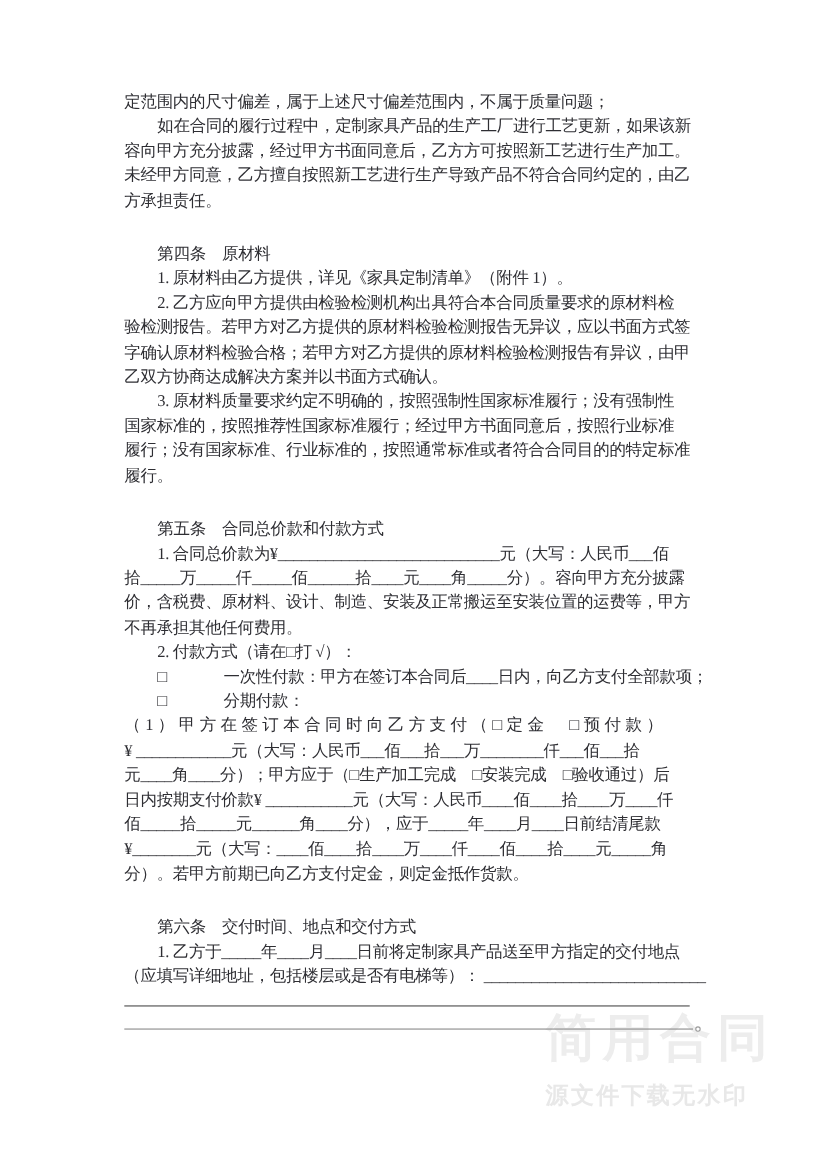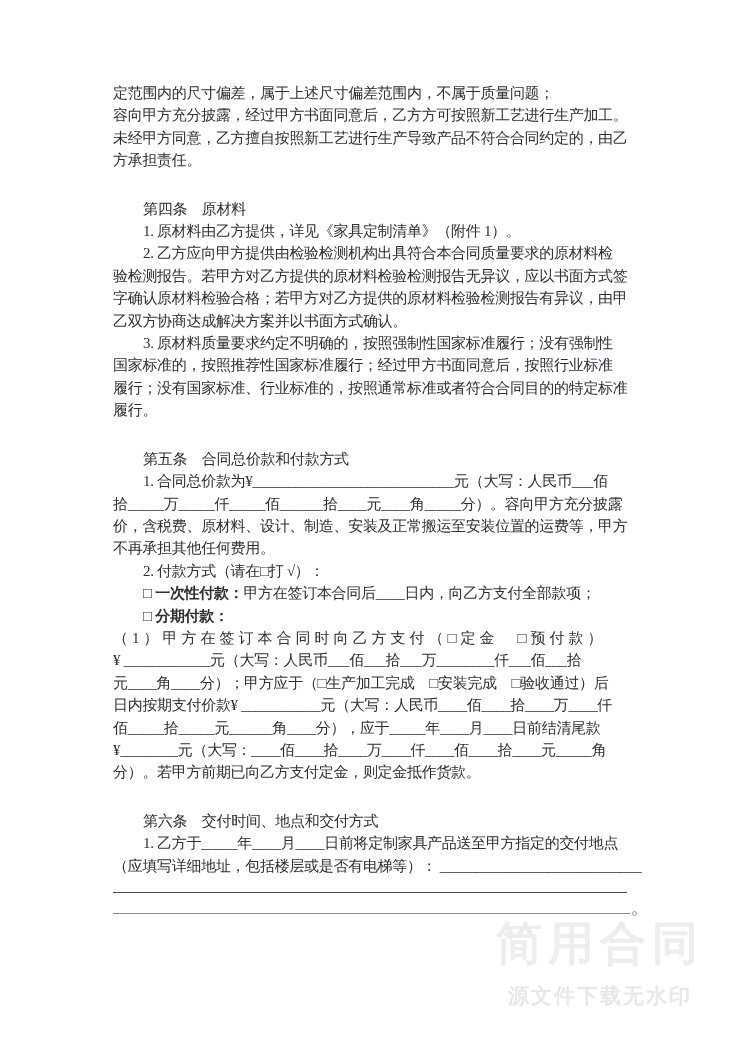--- a/index.html
+++ b/index.html
@@ -19,58 +19,59 @@
     top: 82px;
     width: 517px;
     font-size: 15px;
     line-height: 22.4px;
     letter-spacing: -0.3px;
     z-index: 1;
   }
   .line { white-space: pre; }
   .line.indent { padding-left: 30px; }
   .line.spread { letter-spacing: 4px; }
-  .bold { font-weight: bold; }
+  .bold { font-weight: normal; margin-left: 48px; }
   .gap { height: 26px; }
   .rule { position: relative; height: 2px; width: 517px; }
   .rule.dark { margin-top: 14px; border-bottom: 1.6px solid #4a4a4a; width: 514px; }
   .rule.light { margin-top: 19px; border-bottom: 1px solid #8a8a8a; }
   .rule-mark {
     position: absolute;
     right: -7px;
     bottom: -3px;
     width: 5px;
     height: 5px;
     border: 1px solid #9a9a9a;
     border-radius: 50%;
     background: #ffffff;
   }
   .watermark {
     position: absolute;
     right: 38px;
     top: 913px;
-    text-align: center;
+    text-align: left;
     font-family: "Liberation Sans", "DejaVu Sans", sans-serif;
     font-weight: bold;
     z-index: 0;
     user-select: none;
   }
   .wm-title { font-size: 46px; letter-spacing: 6px; color: #ededed; }
   .wm-sub { font-size: 21px; letter-spacing: 2px; color: #e8e8e8; margin-top: 7px; }
 </style>
 </head>
 <body>
 
 <div class="page">
   <div class="watermark">
     <div class="wm-title">简用合同</div>
     <div class="wm-sub">源文件下载无水印</div>
   </div>
   <div class="doc">
       <div class="line"><span>定范围内的尺寸偏差，属于上述尺寸偏差范围内，不属于质量问题；</span></div>
+      <div class="line indent"><span>如在合同的履行过程中，定制家具产品的生产工厂进行工艺更新，如果该新</span></div>
       <div class="line"><span>容向甲方充分披露，经过甲方书面同意后，乙方方可按照新工艺进行生产加工。</span></div>
       <div class="line"><span>未经甲方同意，乙方擅自按照新工艺进行生产导致产品不符合合同约定的，由乙</span></div>
       <div class="line"><span>方承担责任。</span></div>
       <div class="gap"></div>
       <div class="line indent"><span>第四条　原材料</span></div>
       <div class="line indent"><span>1. 原材料由乙方提供，详见《家具定制清单》（附件 1）。</span></div>
       <div class="line indent"><span>2. 乙方应向甲方提供由检验检测机构出具符合本合同质量要求的原材料检</span></div>
       <div class="line"><span>验检测报告。若甲方对乙方提供的原材料检验检测报告无异议，应以书面方式签</span></div>
       <div class="line"><span>字确认原材料检验合格；若甲方对乙方提供的原材料检验检测报告有异议，由甲</span></div>
       <div class="line"><span>乙双方协商达成解决方案并以书面方式确认。</span></div>

